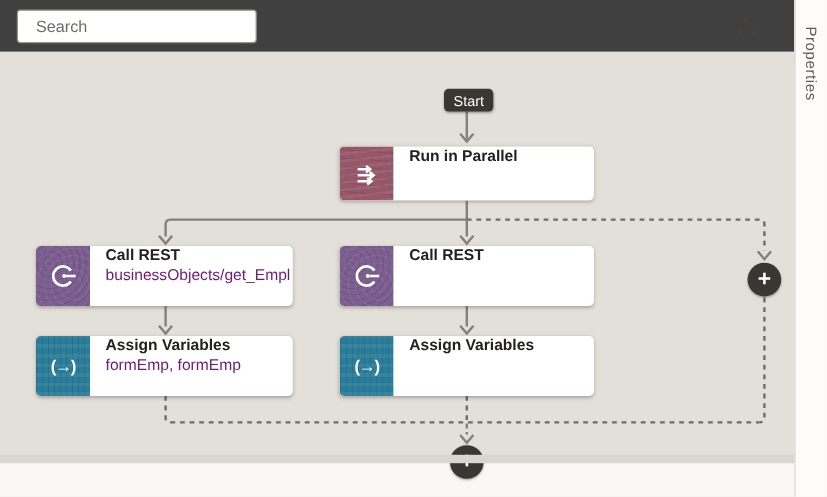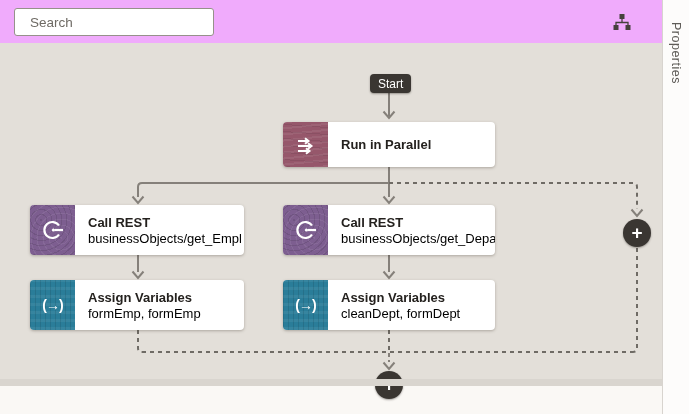--- a/index.html
+++ b/index.html
@@ -2,21 +2,21 @@
 <html><head>
 <meta charset="utf-8">
 <style>
   * { margin: 0; padding: 0; box-sizing: border-box; }
   html, body { width: 689px; height: 414px; overflow: hidden; }
   body { font-family: "Liberation Sans", "DejaVu Sans", sans-serif; background: #faf8f5; position: relative; }
 
   
   .toolbar {
     position: absolute; left: 0; top: 0; width: 662px; height: 53px;
-    background: #f0abfc;
+    background: #404040;
   }
   .searchbox {
     position: absolute; left: 14px; top: 8px; width: 200px; height: 28px;
     background: #ffffff; border: 1px solid #96918b; border-radius: 3px;
     display: flex; align-items: center; padding: 0 8px; gap: 7px;
   }
   .searchbox input {
     border: none; outline: none; flex: 1; font-size: 13.5px;
     font-family: "Liberation Sans", sans-serif; color: #403d39; background: transparent;
   }
@@ -57,25 +57,25 @@
   .node {
     position: absolute; background: #ffffff; border-radius: 4px;
     box-shadow: 0 1px 3px rgba(70,60,50,.35);
     display: flex; align-items: stretch; cursor: pointer;
   }
   .node-icon {
     width: 45px; flex: 0 0 45px; border-radius: 4px 0 0 4px;
     display: flex; align-items: center; justify-content: center; color: #fff;
   }
   .node-body {
-    flex: 1; display: flex; flex-direction: column; justify-content: center;
+    flex: 1; display: flex; flex-direction: column; justify-content: flex-start;
     padding-left: 13px; overflow: hidden;
   }
   .node-title { font-size: 13px; font-weight: bold; color: #24211e; white-space: nowrap; }
-  .node-sub { font-size: 13px; color: #000000; white-space: nowrap; overflow: hidden; margin-top: 1px; }
+  .node-sub { font-size: 13px; color: #701a75; white-space: nowrap; overflow: hidden; margin-top: 1px; }
 
   .tex-parallel {
     background-color: #96576b;
     background-image:
       repeating-linear-gradient(-6deg, rgba(255,255,255,.07) 0 2px, transparent 2px 6px),
       repeating-linear-gradient(4deg, rgba(0,0,0,.08) 0 1px, transparent 1px 7px);
   }
   .tex-rest {
     background-color: #7d5e90;
     background-image:
@@ -197,41 +197,39 @@
   <div class="node node-cr2">
     <div class="node-icon tex-rest">
       <svg width="26" height="26" viewBox="0 0 26 26">
         <path d="M19 8.5 A8 8 0 1 0 19 17.5" stroke="#fff" stroke-width="2.2" fill="none"></path>
         <line x1="23" y1="13" x2="15" y2="13" stroke="#fff" stroke-width="2.2"></line>
         <circle cx="13.5" cy="13" r="1.6" fill="#fff"></circle>
       </svg>
     </div>
     <div class="node-body">
       <div class="node-title">Call REST</div>
-      <div class="node-sub">businessObjects/get_Depa</div>
     </div>
   </div>
 
   <div class="node node-av1">
     <div class="node-icon tex-assign">
       <span class="assign-glyph">(→)</span>
     </div>
     <div class="node-body">
       <div class="node-title">Assign Variables</div>
       <div class="node-sub">formEmp, formEmp</div>
     </div>
   </div>
 
   <div class="node node-av2">
     <div class="node-icon tex-assign">
       <span class="assign-glyph">(→)</span>
     </div>
     <div class="node-body">
       <div class="node-title">Assign Variables</div>
-      <div class="node-sub">cleanDept, formDept</div>
     </div>
   </div>
 
   <div class="add-btn add-branch">
     <span>+</span>
   </div>
   <div class="add-btn add-after">
     <span>+</span>
   </div>
 

